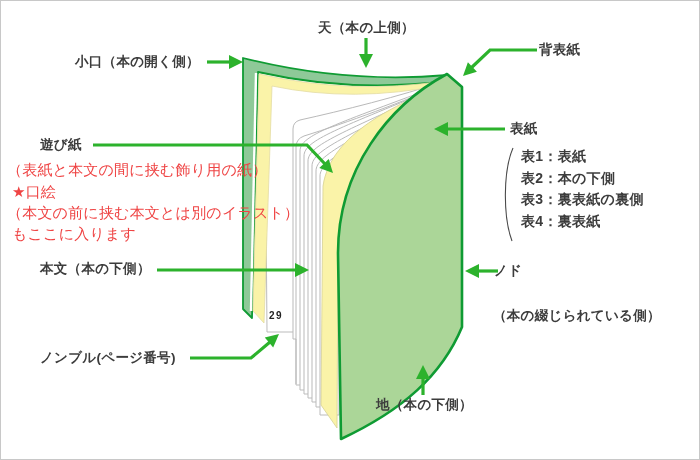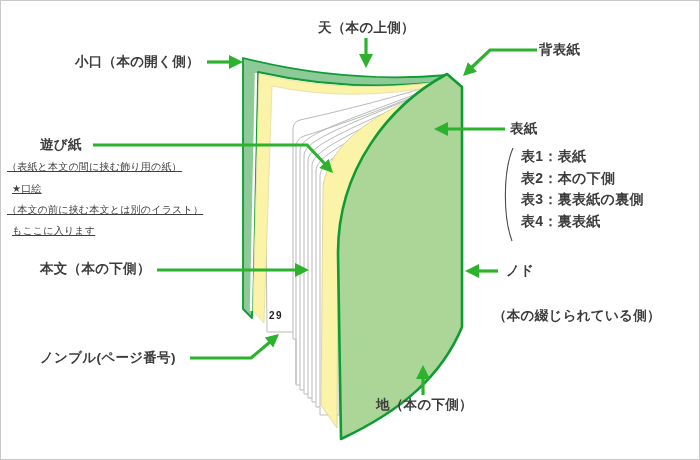--- a/index.html
+++ b/index.html
@@ -5,21 +5,21 @@
   html,body{margin:0;padding:0;background:#fff;}
   #stage{
     position:relative;width:698px;height:458px;background:#ffffff;
     border:1px solid #c8c8c8;overflow:hidden;
     font-family:"Liberation Sans","DejaVu Sans",sans-serif;
     color:#3a3a3a;
   }
   #art{position:absolute;left:0;top:0;width:698px;height:458px;}
   .lbl{position:absolute;white-space:nowrap;line-height:1.2;}
   .lbl-main{font-size:13.5px;font-weight:600;letter-spacing:.3px;color:#3c3c3c;}
-  .lbl-sub{font-size:10px;font-weight:500;letter-spacing:.2px;color:#404040;text-decoration:underline;}
+  .lbl-sub{font-size:15px;font-weight:500;letter-spacing:.2px;color:#ef4444;}
   .lbl-pagenum{font-size:10px;font-weight:600;letter-spacing:1.5px;color:#222;}
   .cover-list{position:absolute;left:520px;top:147px;}
   .cover-list .row{font-size:14px;font-weight:600;letter-spacing:.3px;height:21.5px;color:#3c3c3c;}
 </style>
 </head>
 <body>
 
 <div id="stage">
 
   <svg id="art" viewBox="0 0 698 458">
@@ -88,19 +88,19 @@
 
   <div class="lbl lbl-main" style="left:39px;top:136px;">遊び紙</div>
   <div class="lbl lbl-sub" style="left:6px;top:160px;">（表紙と本文の間に挟む飾り用の紙）</div>
   <div class="lbl lbl-sub" style="left:11px;top:182px;">★口絵</div>
   <div class="lbl lbl-sub" style="left:6px;top:203px;">（本文の前に挟む本文とは別のイラスト）</div>
   <div class="lbl lbl-sub" style="left:11px;top:224px;">もここに入ります</div>
 
   <div class="lbl lbl-main" style="left:39px;top:260px;">本文（本の下側）</div>
   <div class="lbl lbl-main" style="left:39px;top:349px;">ノンブル(ページ番号)</div>
 
-  <div class="lbl lbl-main" style="left:505px;top:262px;">ノド</div>
+  <div class="lbl lbl-main" style="left:493px;top:262px;">ノド</div>
   <div class="lbl lbl-main" style="left:492px;top:287px;margin-top:20px;">（本の綴じられている側）</div>
 
   <div class="lbl lbl-main" style="left:375px;top:396px;">地（本の下側）</div>
 
   <div class="lbl lbl-pagenum" style="left:268px;top:309px;">29</div>
 </div>
 
 </body></html>

